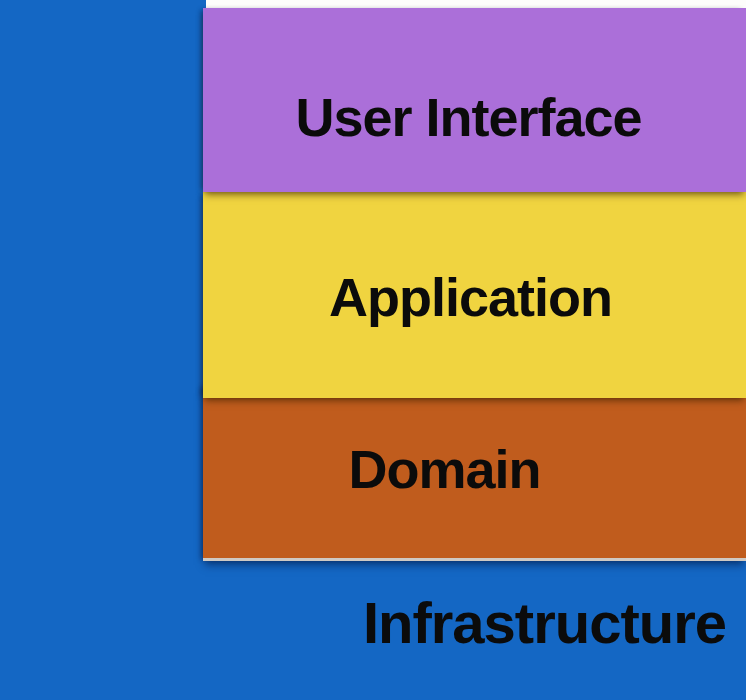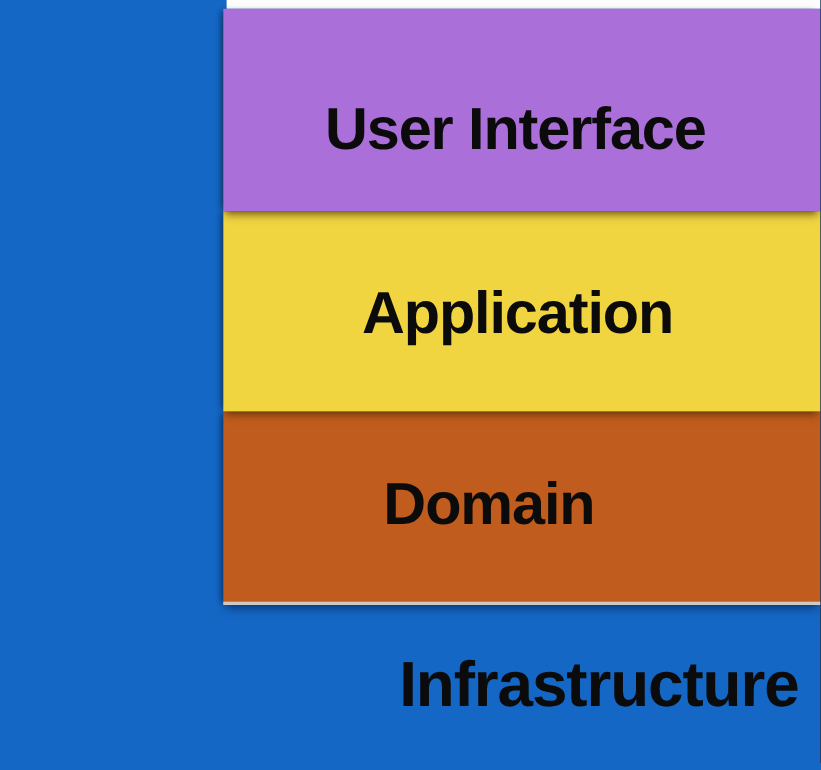--- a/index.html
+++ b/index.html
@@ -17,26 +17,26 @@
     position:absolute;left:203px;width:543px;
     display:flex;align-items:center;justify-content:center;
     font-size:54px;letter-spacing:-1px;
   }
   .layer-ui{
     top:8px;height:184px;z-index:4;
     padding-top:34px;box-sizing:border-box;
     box-shadow:0 5px 7px -2px rgba(60,40,0,.6), -4px 0 5px -2px rgba(0,10,40,.45);
   }
   .layer-app{
-    top:192px;height:182px;z-index:3;
+    top:192px;height:206px;z-index:3;
     padding-top:4px;box-sizing:border-box;
     box-shadow:0 5px 7px -2px rgba(60,35,0,.6), -4px 0 5px -2px rgba(0,10,40,.45);
   }
   .layer-domain{
-    top:374px;height:176px;z-index:2;
+    top:385px;height:176px;z-index:2;
     padding-bottom:6px;box-sizing:border-box;
     border-bottom:3px solid #cfc9c3;
     box-shadow:0 6px 8px -2px rgba(0,20,60,.55), -4px 0 5px -2px rgba(0,10,40,.45);
   }
   .layer-infra{
     position:absolute;left:203px;top:550px;width:543px;height:114px;
     display:flex;align-items:center;justify-content:flex-end;
     padding-top:30px;box-sizing:border-box;
     font-size:58px;letter-spacing:-1px;
     z-index:1;

